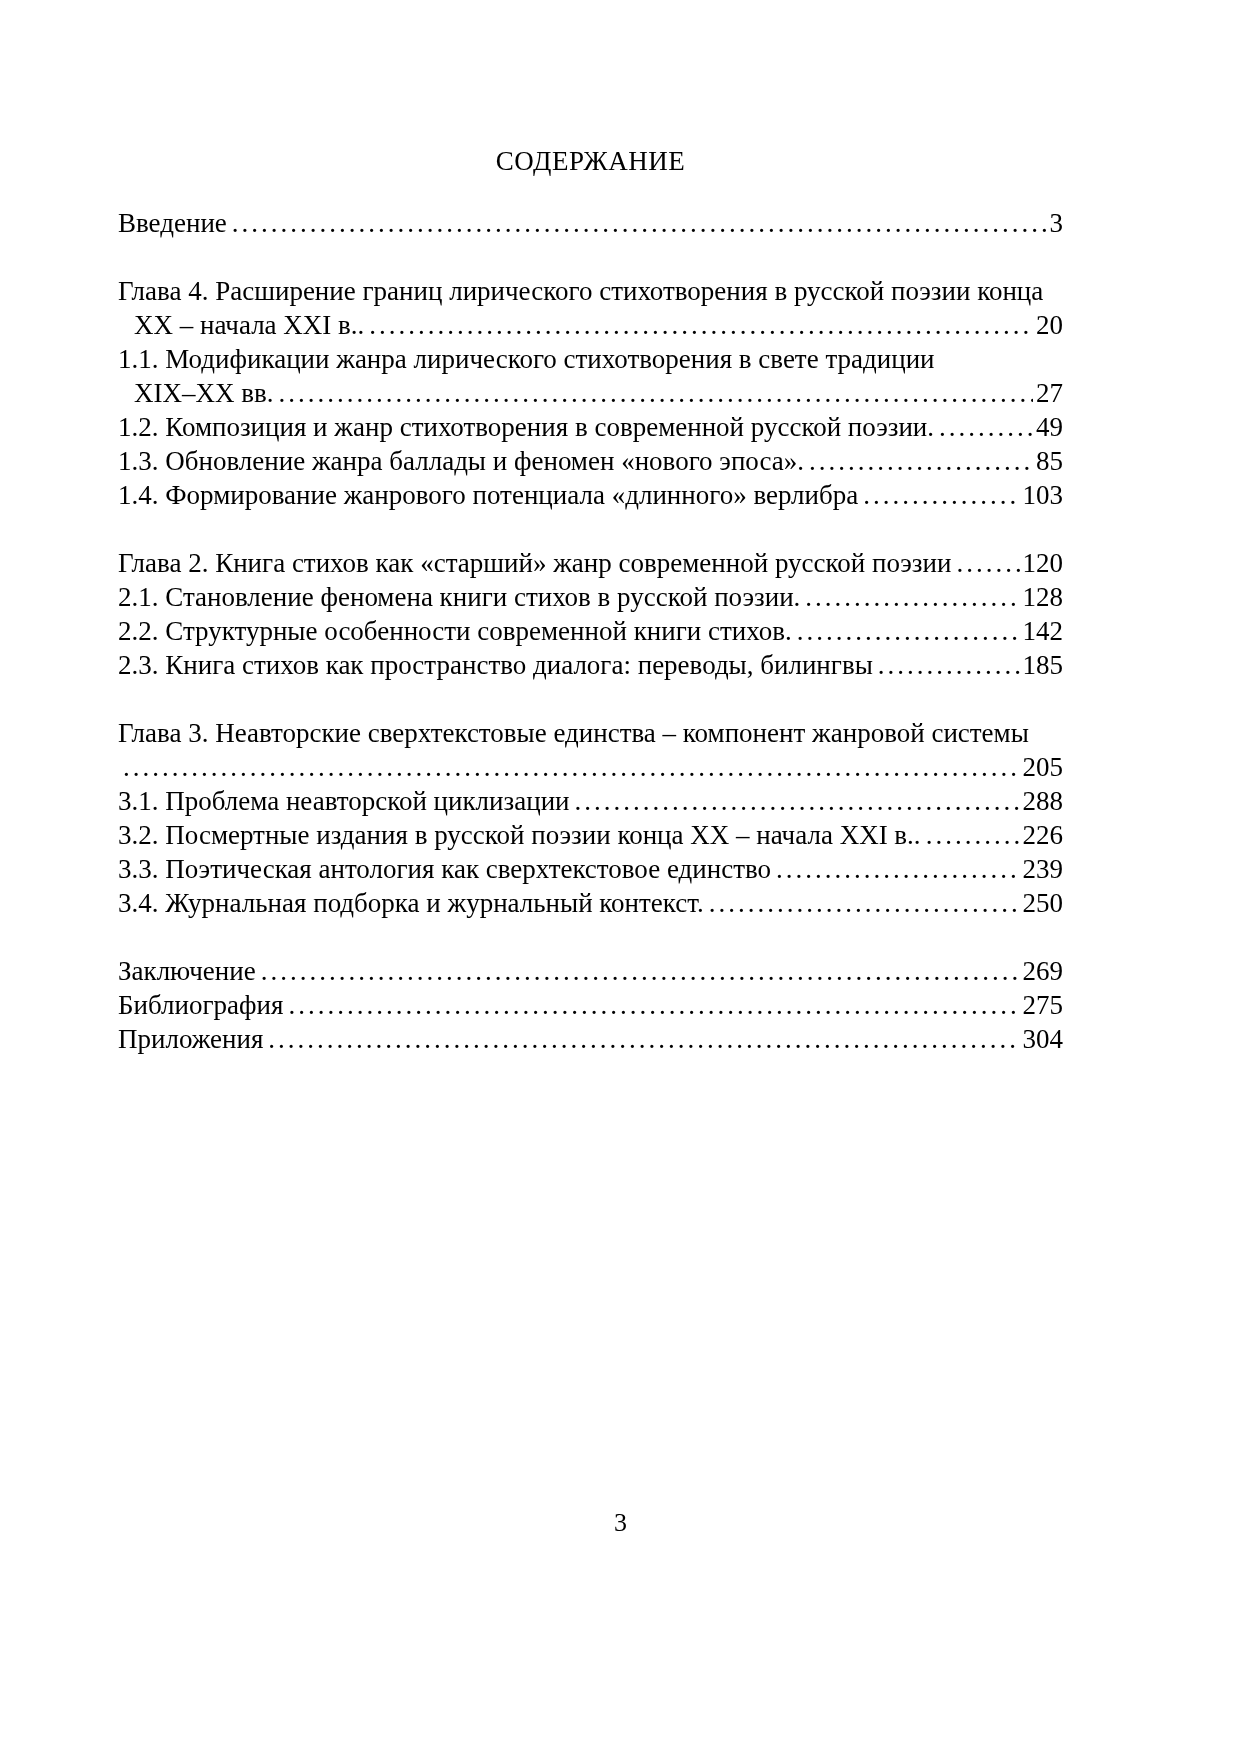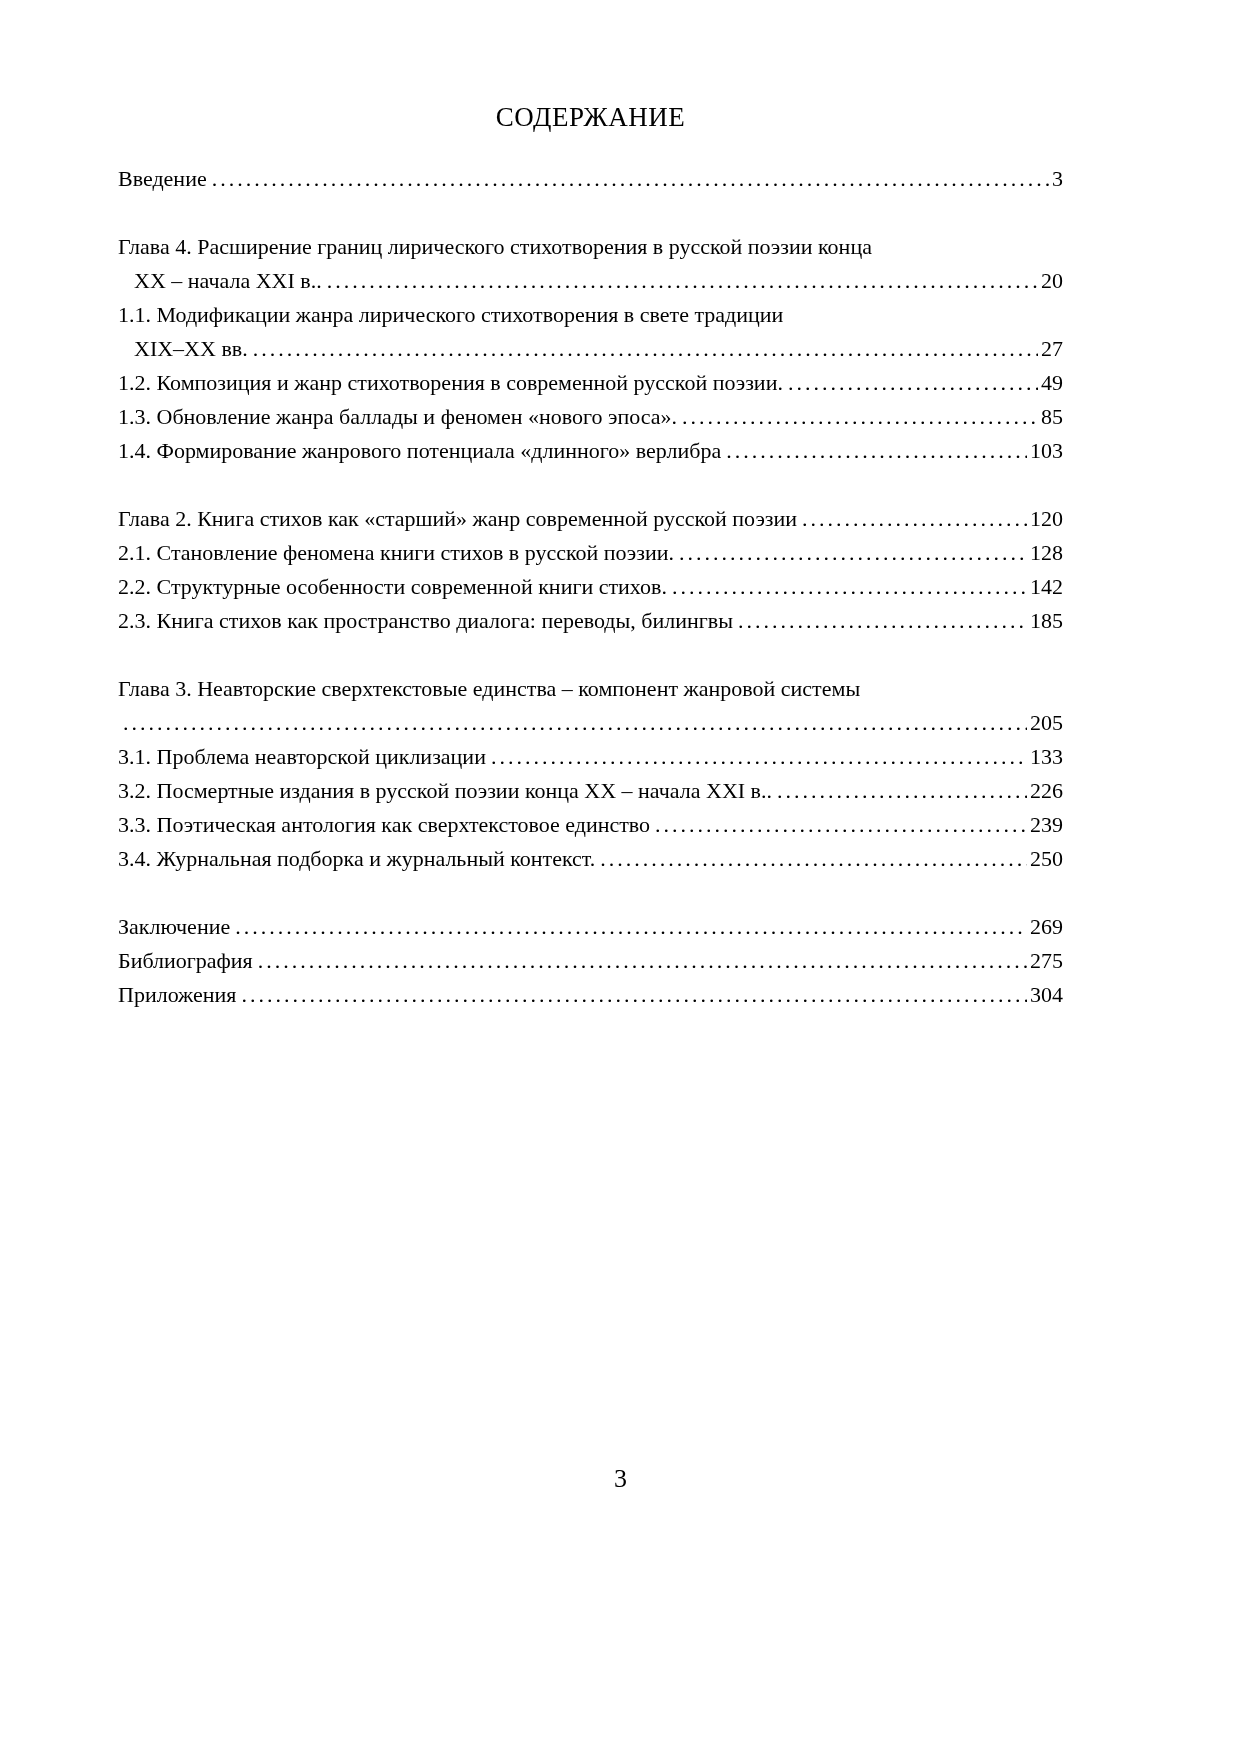--- a/index.html
+++ b/index.html
@@ -16,34 +16,35 @@
     overflow: hidden;
   }
   .page {
     position: relative;
     width: 1241px;
     height: 1754px;
     background: #ffffff;
   }
   .content {
     padding: 100px 178px 0 118px;
+    margin-top: 44px;
   }
   .toc-title {
     text-align: center;
     font-size: 27px;
     line-height: 34px;
     margin: 0 0 28px 0;
     font-weight: normal;
     letter-spacing: 0.5px;
   }
   .toc-group {
     margin: 0 0 34px 0;
   }
   .toc-entry {
-    font-size: 22px;
+    font-size: 27px;
     line-height: 34px;
   }
   .toc-line {
     white-space: nowrap;
   }
   .toc-row {
     display: flex;
     align-items: baseline;
   }
   .toc-text {
@@ -165,21 +166,21 @@
             <div class="toc-line">Глава 3. Неавторские сверхтекстовые единства – компонент жанровой системы</div>
             <div class="toc-row">
               <span class="toc-dots">............................................................................................................................................................................................................................</span>
               <span class="toc-page">205</span>
             </div>
           </div>
           <div class="toc-entry">
             <div class="toc-row">
               <span class="toc-text">3.1. Проблема неавторской циклизации</span>
               <span class="toc-dots">............................................................................................................................................................................................................................</span>
-              <span class="toc-page">133</span>
+              <span class="toc-page">288</span>
             </div>
           </div>
           <div class="toc-entry">
             <div class="toc-row">
               <span class="toc-text">3.2. Посмертные издания в русской поэзии конца ХХ – начала XXI в..</span>
               <span class="toc-dots">............................................................................................................................................................................................................................</span>
               <span class="toc-page">226</span>
             </div>
           </div>
           <div class="toc-entry">

